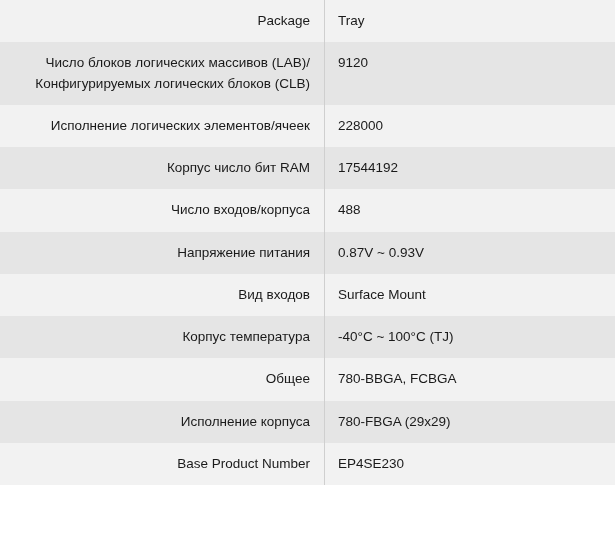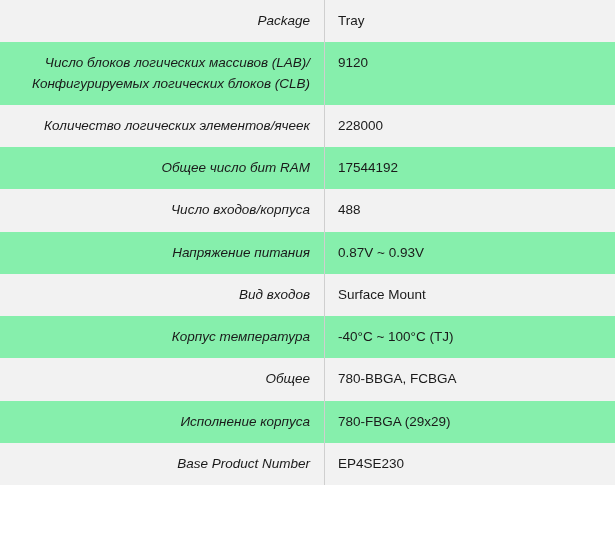--- a/index.html
+++ b/index.html
@@ -17,34 +17,33 @@
   }
   .spec-table {
     width: 615px;
     border-collapse: collapse;
     table-layout: fixed;
   }
   .spec-table tr.row-alt td {
     background: #f2f2f2;
   }
   .spec-table tr.row-plain td {
-    background: #86efac;
+    background: #e5e5e5;
     margin-left: 28px;
   }
   .spec-table td {
     vertical-align: top;
     padding: 11px 0;
     line-height: 1.5;
   }
   .spec-table td.label {
     width: 310px;
     text-align: right;
     padding-right: 14px;
     color: #1a1a1a;
-    font-style: italic;
   }
   .spec-table td.value {
     width: 305px;
     text-align: left;
     padding-left: 13px;
     border-left: 1px solid #cfcfcf;
     color: #1a1a1a;
   }
 </style>
 </head>
@@ -54,25 +53,25 @@
   <tbody>
       <tr class="row-alt">
         <td class="label">Package</td>
         <td class="value">Tray</td>
       </tr>
       <tr class="row-plain">
         <td class="label">Число блоков логических массивов (LAB)/ Конфигурируемых логических блоков (CLB)</td>
         <td class="value">9120</td>
       </tr>
       <tr class="row-alt">
-        <td class="label">Количество логических элементов/ячеек</td>
+        <td class="label">Исполнение логических элементов/ячеек</td>
         <td class="value">228000</td>
       </tr>
       <tr class="row-plain">
-        <td class="label">Общее число бит RAM</td>
+        <td class="label">Корпус число бит RAM</td>
         <td class="value">17544192</td>
       </tr>
       <tr class="row-alt">
         <td class="label">Число входов/корпуса</td>
         <td class="value">488</td>
       </tr>
       <tr class="row-plain">
         <td class="label">Напряжение питания</td>
         <td class="value">0.87V ~ 0.93V</td>
       </tr>

